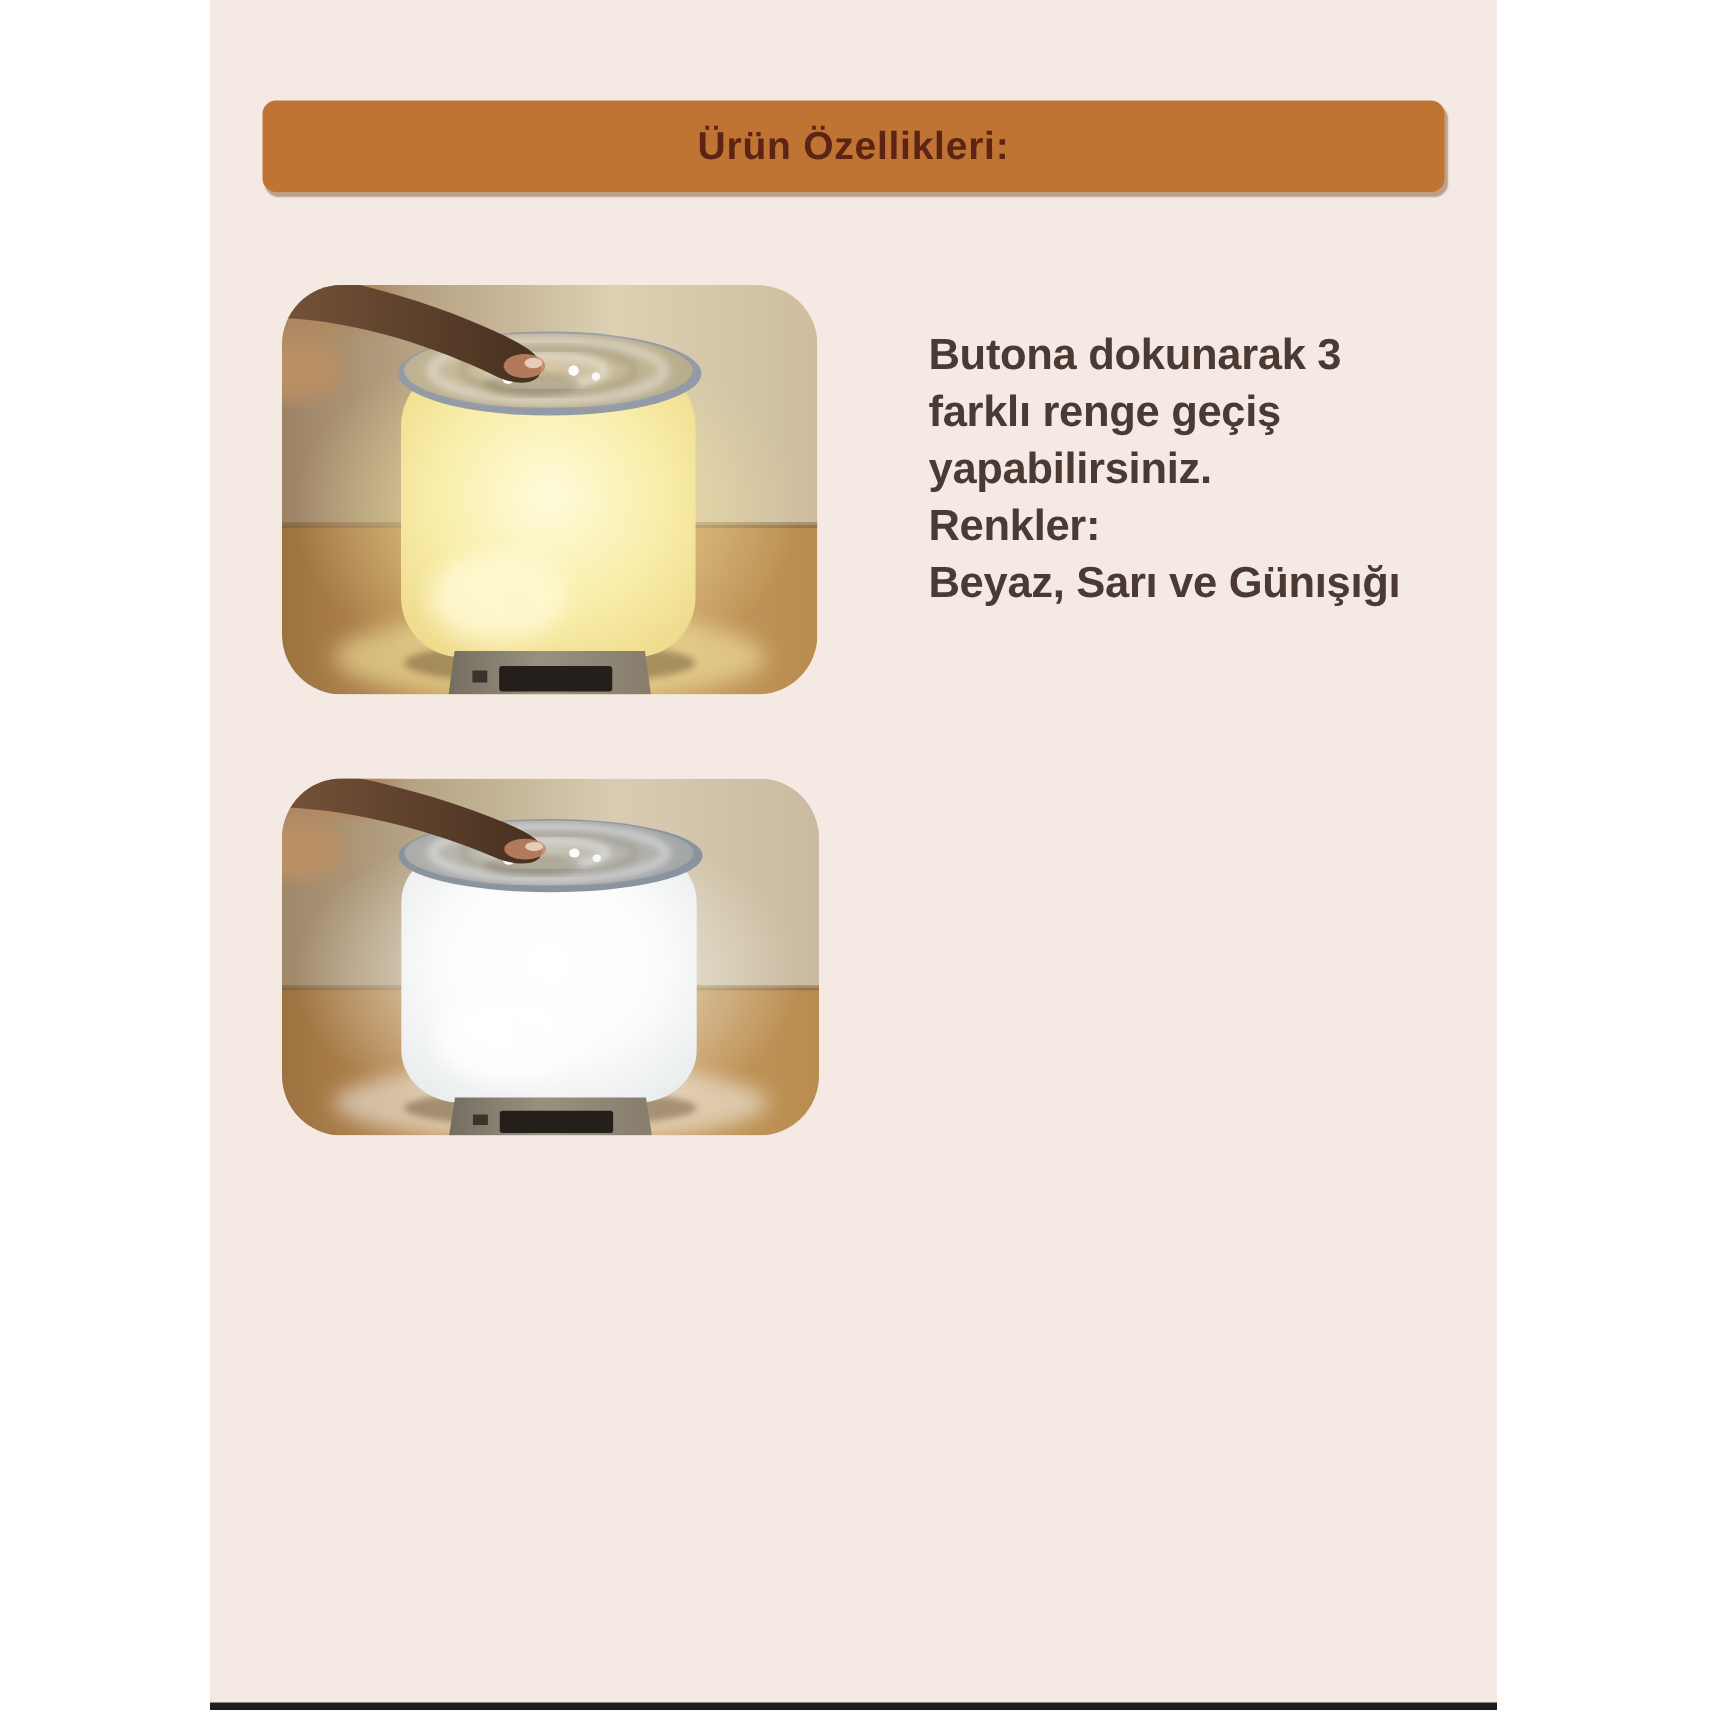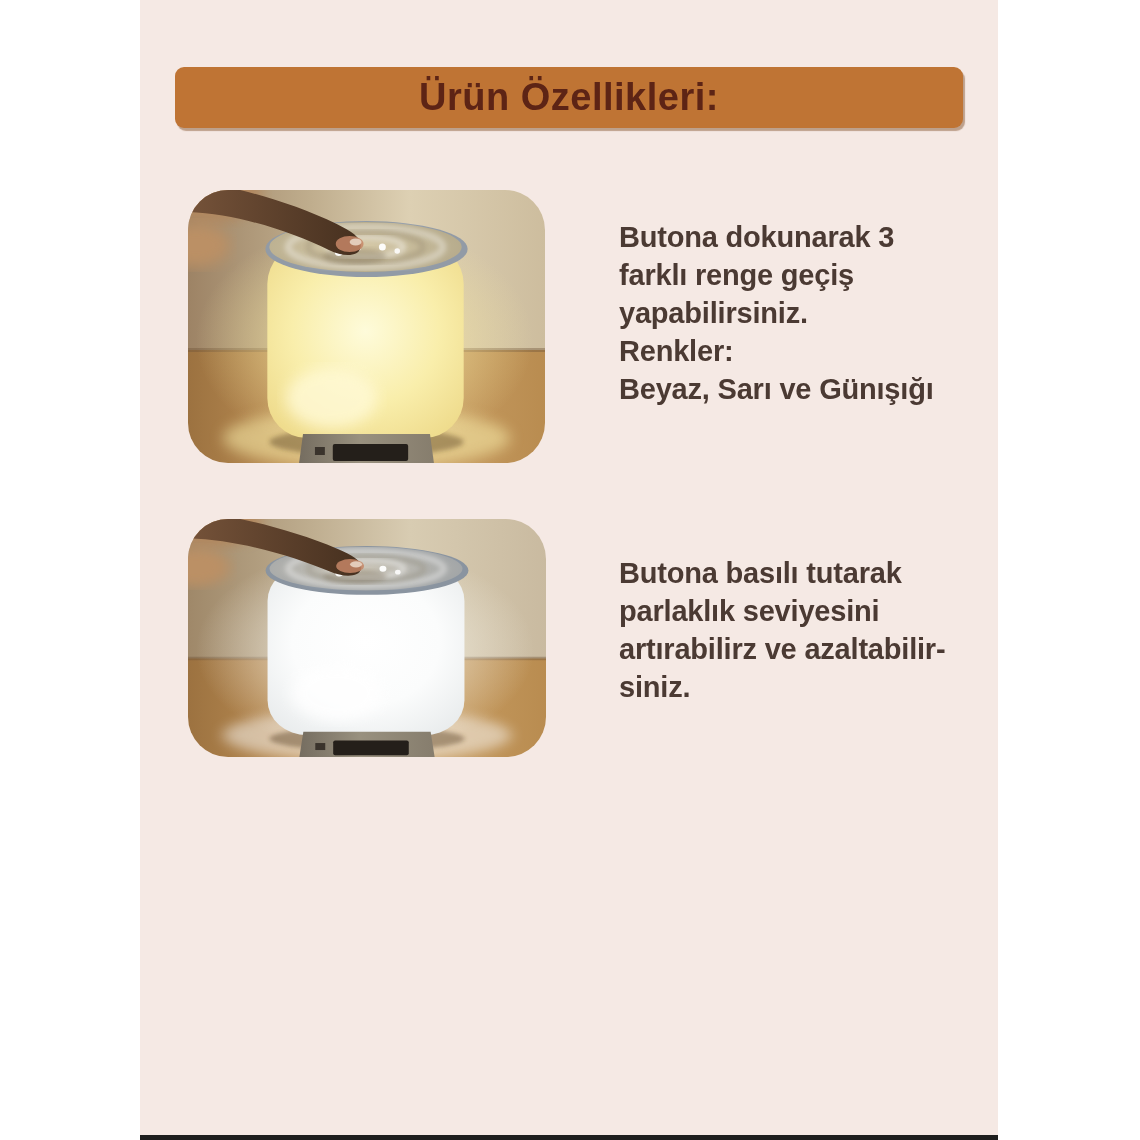--- a/index.html
+++ b/index.html
@@ -13,21 +13,21 @@
     background:var(--content-bg,#f5e9e4);
   }
   .banner{
     position:absolute;left:35px;top:67px;width:788px;height:61px;
     background:var(--banner-bg,#bf7434);
     border-radius:9px;
     box-shadow:2px 3px 1px rgba(122,70,30,.45);
     display:flex;align-items:center;justify-content:center;
   }
   .banner-title{
-    font-size:38px;font-weight:700;color:var(--banner-text,#5d2415);
+    font-size:26px;font-weight:700;color:var(--banner-text,#5d2415);
     letter-spacing:.5px;
   }
   .photo{
     position:absolute;border-radius:40px;overflow:hidden;display:block;
     background:#cbb globalThis;
   }
   .photo-1{left:48px;top:190px;width:357px;height:273px;}
   .photo-2{left:48px;top:519px;width:358px;height:238px;}
   .photo svg{display:block;width:100%;height:100%;}
   .feature-text{
@@ -204,21 +204,17 @@
         <circle cx="196" cy="57" r="3.5" fill="#ffffff" opacity="0.95"></circle>
         <circle cx="211" cy="61" r="2.8" fill="#ffffff" opacity="0.85"></circle>
         <ellipse cx="22" cy="2" rx="52" ry="30" fill="#b3885f" filter="url(#p2-blurM)"></ellipse>
         <ellipse cx="8" cy="55" rx="34" ry="22" fill="#bb9065" filter="url(#p2-blurM)"></ellipse>
         <path d="M-18 -12 C30 -8 95 8 150 34 C166 42 176 48 174 58 C172 66 158 68 142 60 C100 40 40 20 -18 22 Z" fill="url(#p2-finger)"></path>
         <ellipse cx="163" cy="54" rx="14" ry="8" fill="#c58666" opacity="0.85"></ellipse>
         <ellipse cx="169" cy="52" rx="6" ry="3.5" fill="#e8d5c4" opacity="0.9"></ellipse>
       </svg>
     </div>
 
-    <div class="feature-text feature-text-2">Butona basılı tutarak
-parlaklık seviyesini
-artırabilirz ve azaltabilir-
-siniz.</div>
 
 
     <div class="bottom-bar"></div>
   </div>
 </div>
 
 </body></html>

